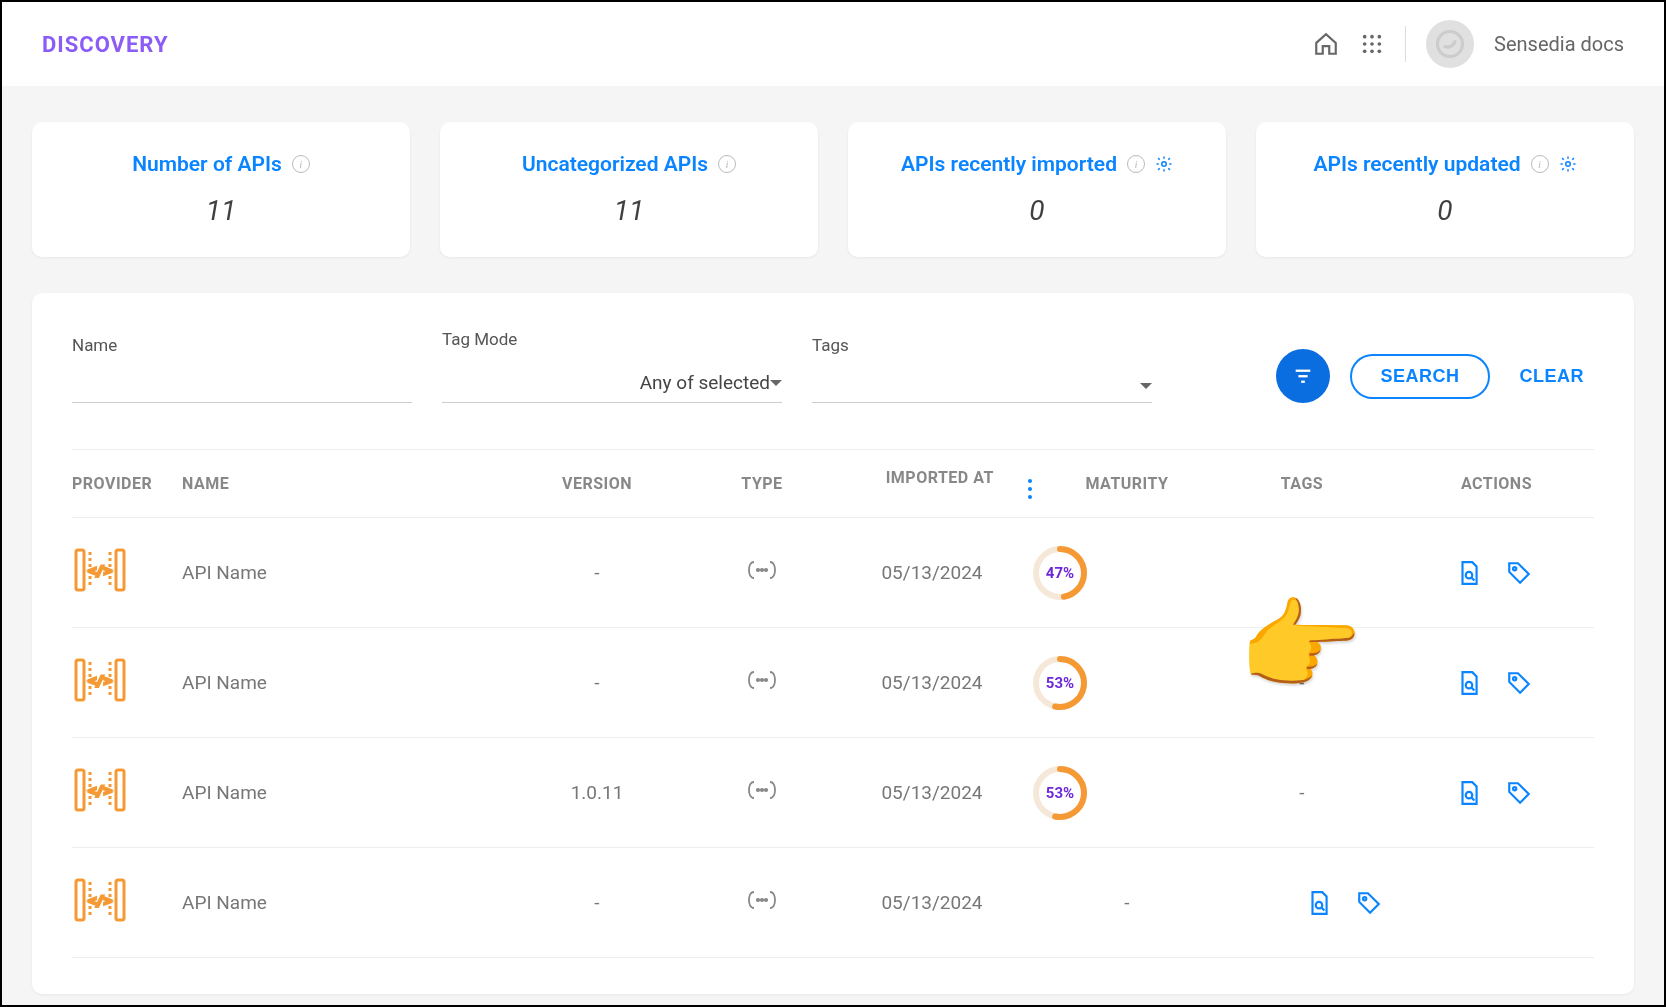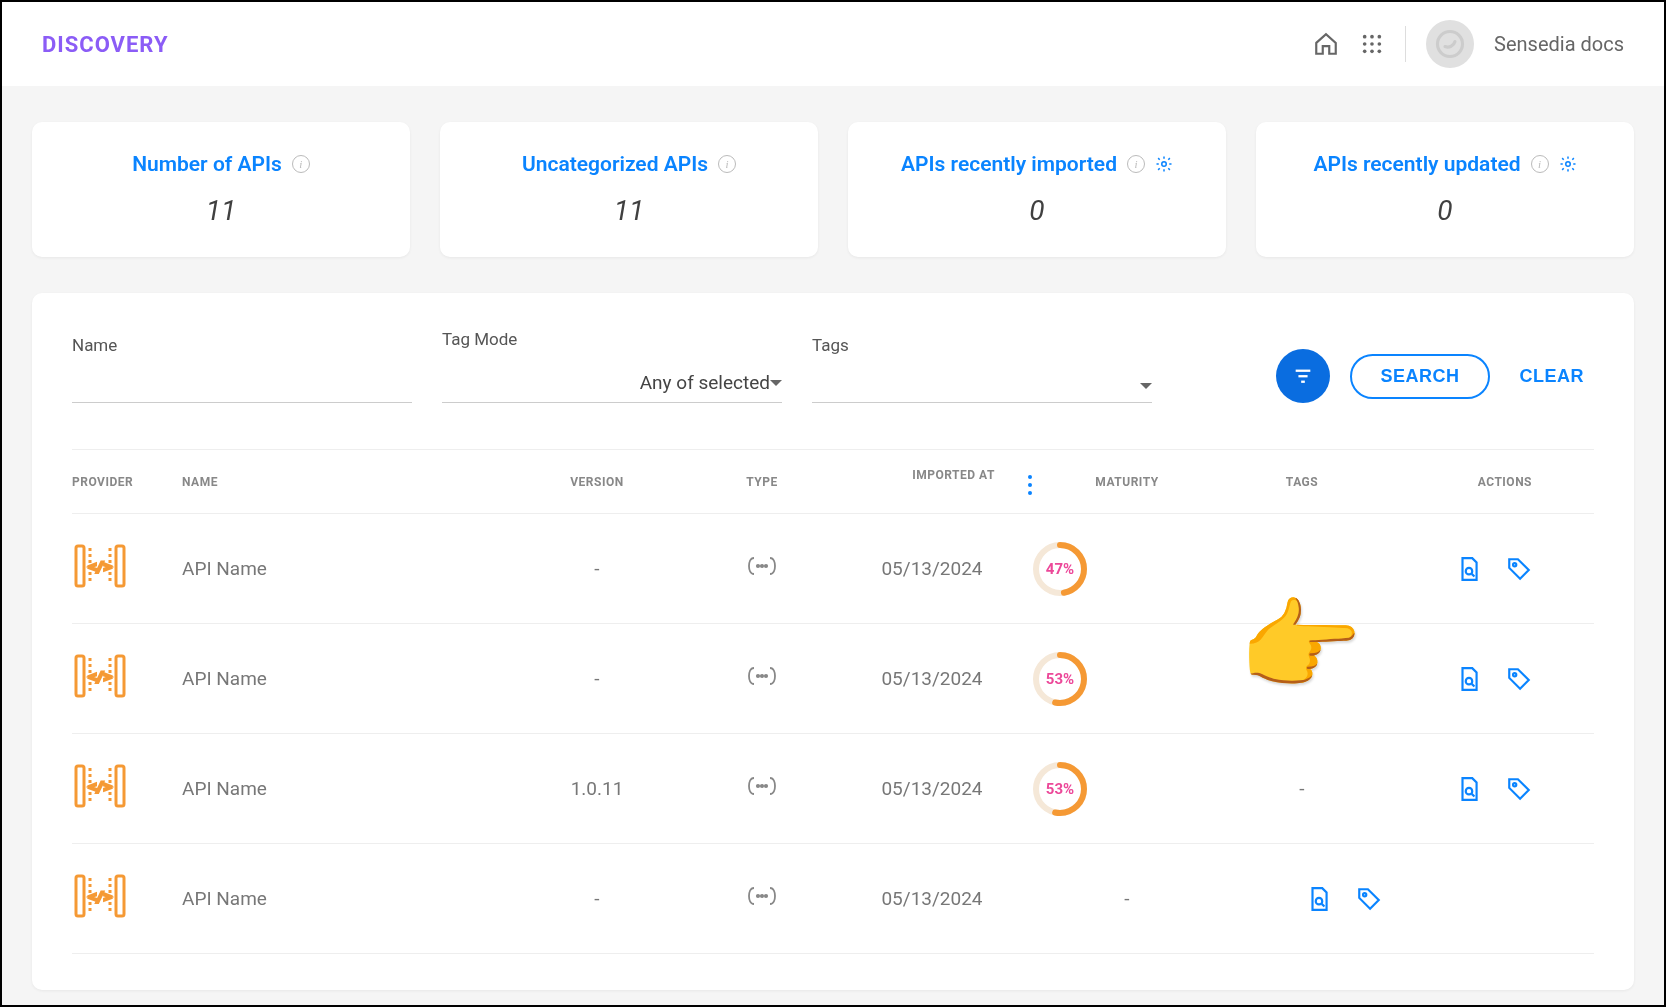--- a/index.html
+++ b/index.html
@@ -231,21 +231,21 @@
   align-items: center;
   border-bottom: 1px solid #eee;
 }
 
 .thead {
   padding: 18px 0;
   border-top: 1px solid #eee;
 }
 
 .th {
-  font-size: 12px;
+  font-size: 16px;
   font-weight: 700;
   color: #888;
   letter-spacing: 0.5px;
 }
 
 .trow {
   padding: 26px 0;
 }
 
 .td {
@@ -275,21 +275,21 @@
 .maturity-circle svg { width: 56px; height: 56px; transform: rotate(-90deg); }
 
 .maturity-text {
   position: absolute;
   inset: 0;
   display: flex;
   align-items: center;
   justify-content: center;
   font-size: 15px;
   font-weight: 700;
-  color: #ec4899;
+  color: #6d28d9;
 }
 
 .actions-cell {
   display: flex;
   gap: 24px;
 }
 
 .action-icon {
   width: 26px; height: 26px;
   color: #0a84ff;

